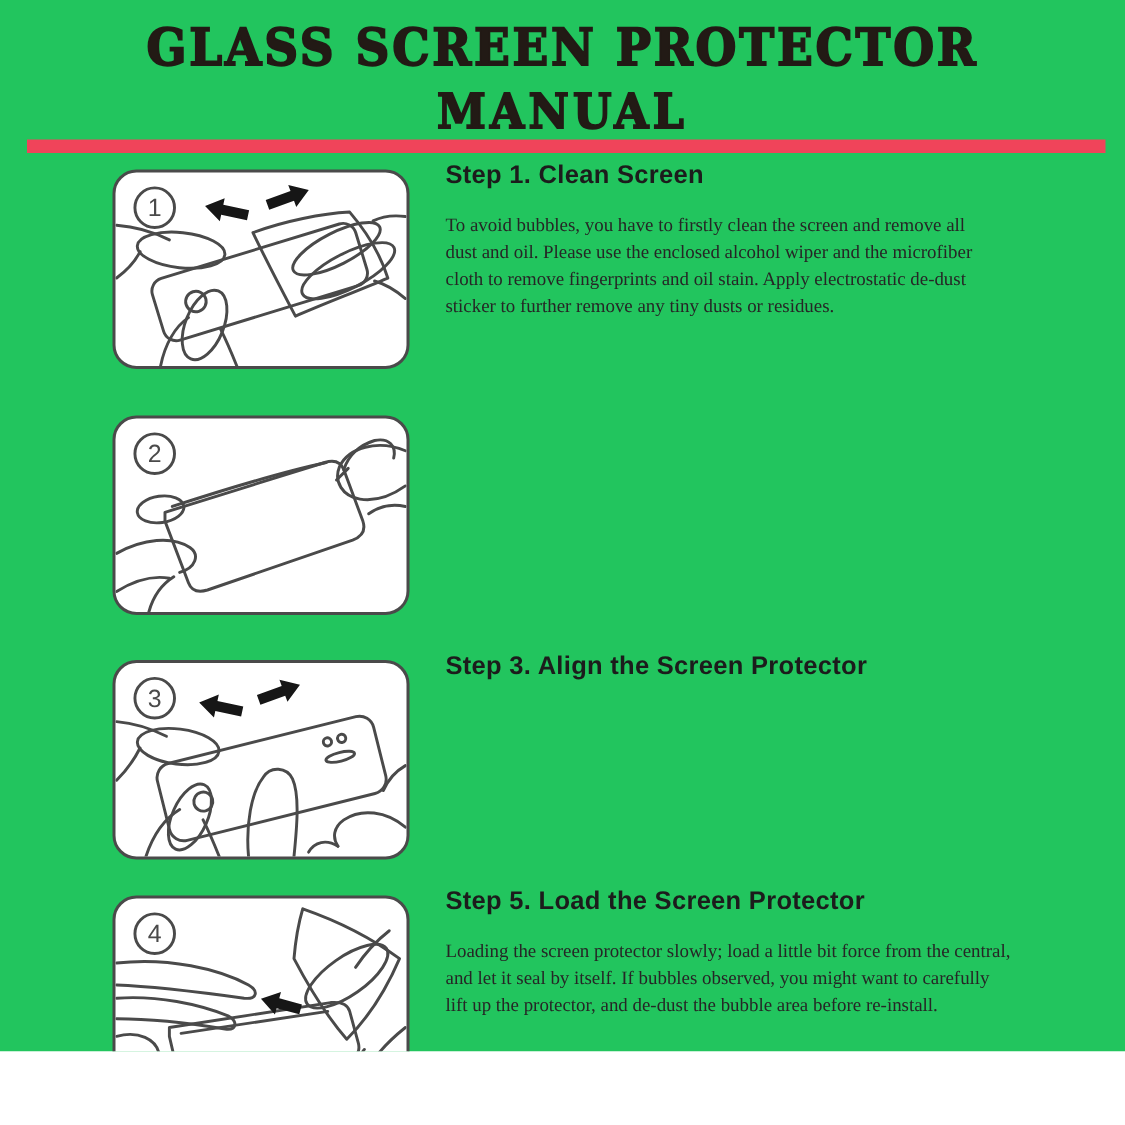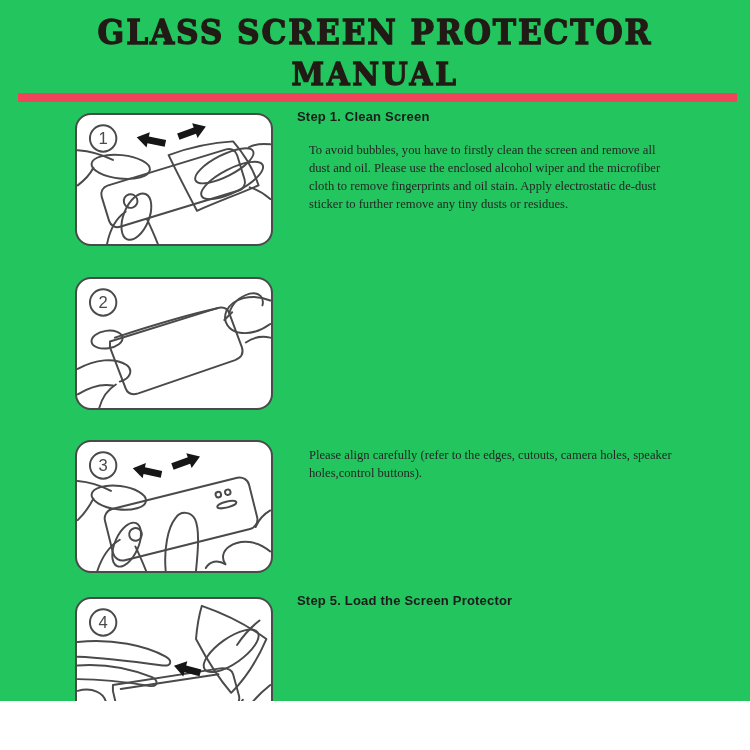--- a/index.html
+++ b/index.html
@@ -27,24 +27,24 @@
   .illus-box svg { position:absolute; left:0; top:0; width:100%; height:100%; }
   .ln { stroke:#4a4a4a; stroke-width:2; fill:none; stroke-linecap:round; stroke-linejoin:round; }
   .arrow { fill:#161616; stroke:none; }
   .badge-num {
     stroke:none; fill:#4a4a4a; font-family:"Liberation Sans", sans-serif;
     font-size:17px; text-anchor:middle;
   }
   .content { position:absolute; left:297px; top:-7px; width:436px; }
   .step-heading {
     margin:0; font-family:"Liberation Sans", sans-serif; font-weight:700;
-    font-size:13px; line-height:22px; color:#1c1c1c; letter-spacing:.2px;
+    font-size:17px; line-height:22px; color:#1c1c1c; letter-spacing:.2px;
   }
   .step-body {
-    margin:14px 0 0 12px; font-family:"Liberation Serif", serif;
+    margin:14px 0 0 0; font-family:"Liberation Serif", serif;
     font-size:12.6px; line-height:1.42; color:#262626; white-space:pre-line;
   }
 </style>
 </head>
 <body>
 
 <div class="page">
 
   <div class="title-line l1">GLASS SCREEN PROTECTOR</div>
   <div class="title-line l2">MANUAL</div>
@@ -130,22 +130,21 @@
           <path d="M 197,112 C 184,101 167,99 155,107 C 148,112 147,119 151,125"></path>
           <path d="M 151,125 C 143,120 135,122 131,129"></path>
           <path d="M 197,70 C 190,74 185,80 182,87"></path>
         </g>
         <path class="arrow" d="M 96,16.5 L 114,16.5 L 114,12 L 126,20 L 114,28 L 114,23.5 L 96,23.5 Z" transform="rotate(-20 111 20)"></path>
         <path class="arrow" d="M 86,26.5 L 68,26.5 L 68,22 L 56,30 L 68,38 L 68,33.5 L 86,33.5 Z" transform="rotate(12 71 30)"></path>
         <text class="badge-num" x="26" y="30">3</text>
       </svg>
     </div>
     <div class="content">
-      <p class="step-body">Please align carefully (refer to the edges, cutouts, camera holes, speaker
-holes,control buttons).</p>
+      <h2 class="step-heading">Step 3. Align the Screen Protector</h2>
     </div>
   </section>
 
   <section class="step" style="top:597px;">
     <div class="illus-box">
       <svg viewBox="0 0 197 132">
         <g class="ln">
           <circle cx="26" cy="24" r="13.5"></circle>
           <path d="M 36,88 L 146,71 Q 157,70 159,77 L 165,99 Q 167,108 156,110 L 54,126 Q 44,128 42,120 L 36,94 Z"></path>
           <path d="M 44,92 L 144,77"></path>
@@ -157,16 +156,19 @@
           <path d="M 197,88 C 187,96 178,105 172,115"></path>
           <path d="M 152,132 C 157,121 163,111 169,103"></path>
           <path d="M 0,94 C 15,90 27,96 29,106 C 30,114 22,120 10,120 L 0,118"></path>
         </g>
         <path class="arrow" d="M 126,68.5 L 110,68.5 L 110,64 L 98,72 L 110,80 L 110,75.5 L 126,75.5 Z" transform="rotate(15 112 72)"></path>
         <text class="badge-num" x="26" y="30">4</text>
       </svg>
     </div>
     <div class="content">
       <h2 class="step-heading">Step 5. Load the Screen Protector</h2>
+      <p class="step-body">Loading the screen protector slowly; load a little bit force from the central,
+and let it seal by itself. If bubbles observed, you might want to carefully
+lift up the protector, and de-dust the bubble area before re-install.</p>
     </div>
   </section>
 
 </div>
 
 </body></html>

